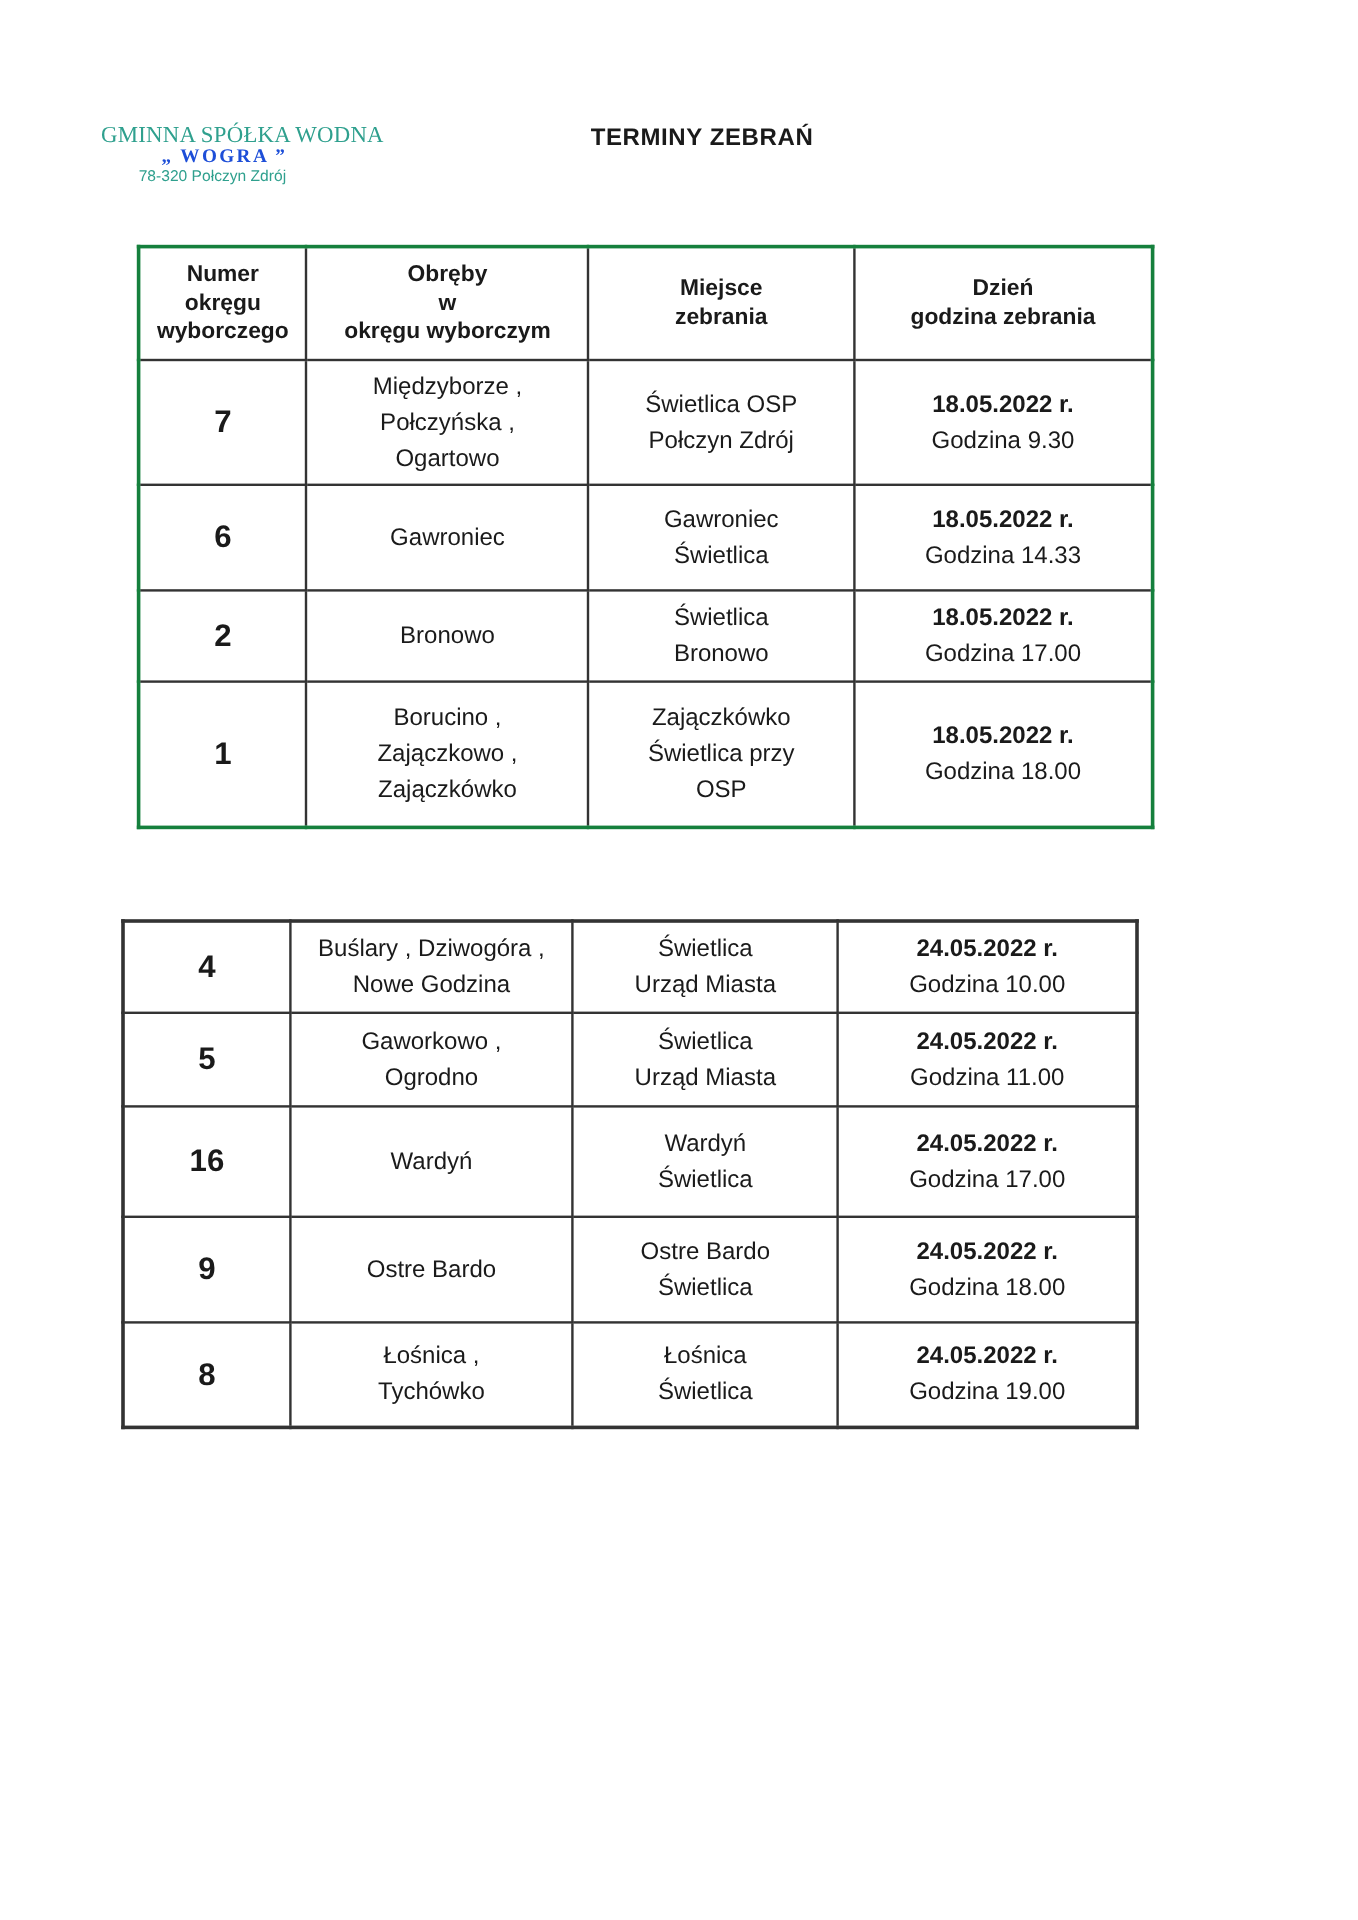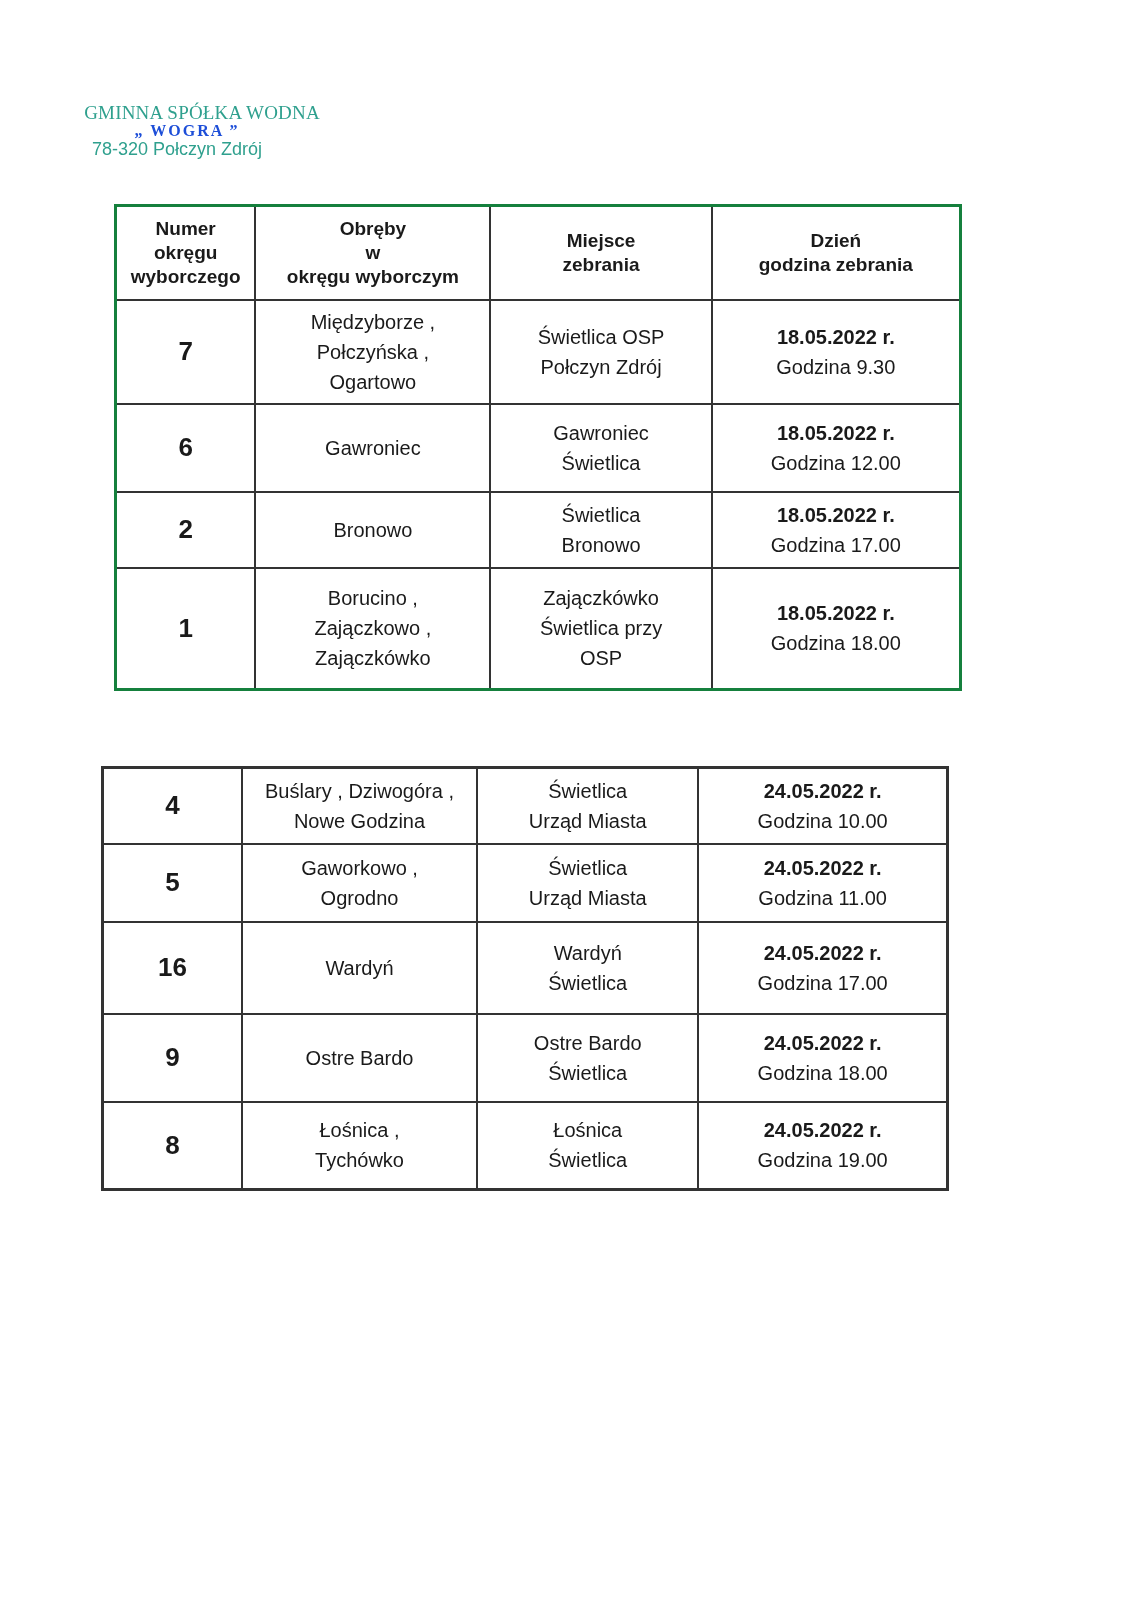--- a/index.html
+++ b/index.html
@@ -6,21 +6,21 @@
   body {
     width: 1132px; height: 1600px; background: #ffffff; position: relative;
     font-family: "Liberation Sans", sans-serif; color: #1a1a1a; overflow: hidden;
   }
   .stamp {
     position: absolute; left: 72px; top: 103px; width: 260px;
     color: #2fa08e; text-align: center; line-height: 1.05;
   }
   .stamp .l1 { font-family: "Liberation Serif", serif; font-size: 19px; letter-spacing: 0.2px; }
   .stamp .l2 { font-family: "Liberation Serif", serif; font-size: 16px; font-weight: bold; letter-spacing: 2px; color: #1d4ed8; margin-left: -30px; }
-  .stamp .l3 { font-size: 18px; margin-left: -50px; }
+  .stamp .l3 { font-size: 13px; margin-left: -50px; }
   .heading {
     position: absolute; left: 420px; top: 100px; width: 330px; text-align: center;
     font-size: 20px; line-height: 30px;
   }
   .heading .t { font-weight: bold; font-size: 20px; letter-spacing: 0.5px; }
   table.sched {
     position: absolute; border-collapse: collapse;
     font-size: 20px; text-align: center;
   }
   table.sched td, table.sched th {
@@ -37,20 +37,21 @@
 </head>
 <body>
 
 <div class="stamp">
   <div class="l1">GMINNA SPÓŁKA WODNA</div>
   <div class="l2">„ WOGRA ”</div>
   <div class="l3">78-320 Połczyn Zdrój</div>
 </div>
 
 <div class="heading">
+  <div class="t">TERMINY ZEBRAŃ</div>
 </div>
 
 <table class="sched" id="t1">
   <colgroup>
       <col style="width:140px">
       <col style="width:236px">
       <col style="width:222px">
       <col style="width:250px">
     </colgroup>
   <thead>
@@ -96,21 +97,21 @@
         <td class="num">6</td>
         <td class="cell-lines">
           <div>Gawroniec</div>
         </td>
         <td class="cell-lines">
           <div>Gawroniec</div>
           <div>Świetlica</div>
         </td>
         <td class="cell-lines">
           <div class="date">18.05.2022 r.</div>
-          <div class="hour">Godzina  <b>12.00</b></div>
+          <div class="hour">Godzina  <b>14.33</b></div>
         </td>
       </tr>
       <tr style="height: 76px;">
         <td class="num">2</td>
         <td class="cell-lines">
           <div>Bronowo</div>
         </td>
         <td class="cell-lines">
           <div>Świetlica</div>
           <div>Bronowo</div>

